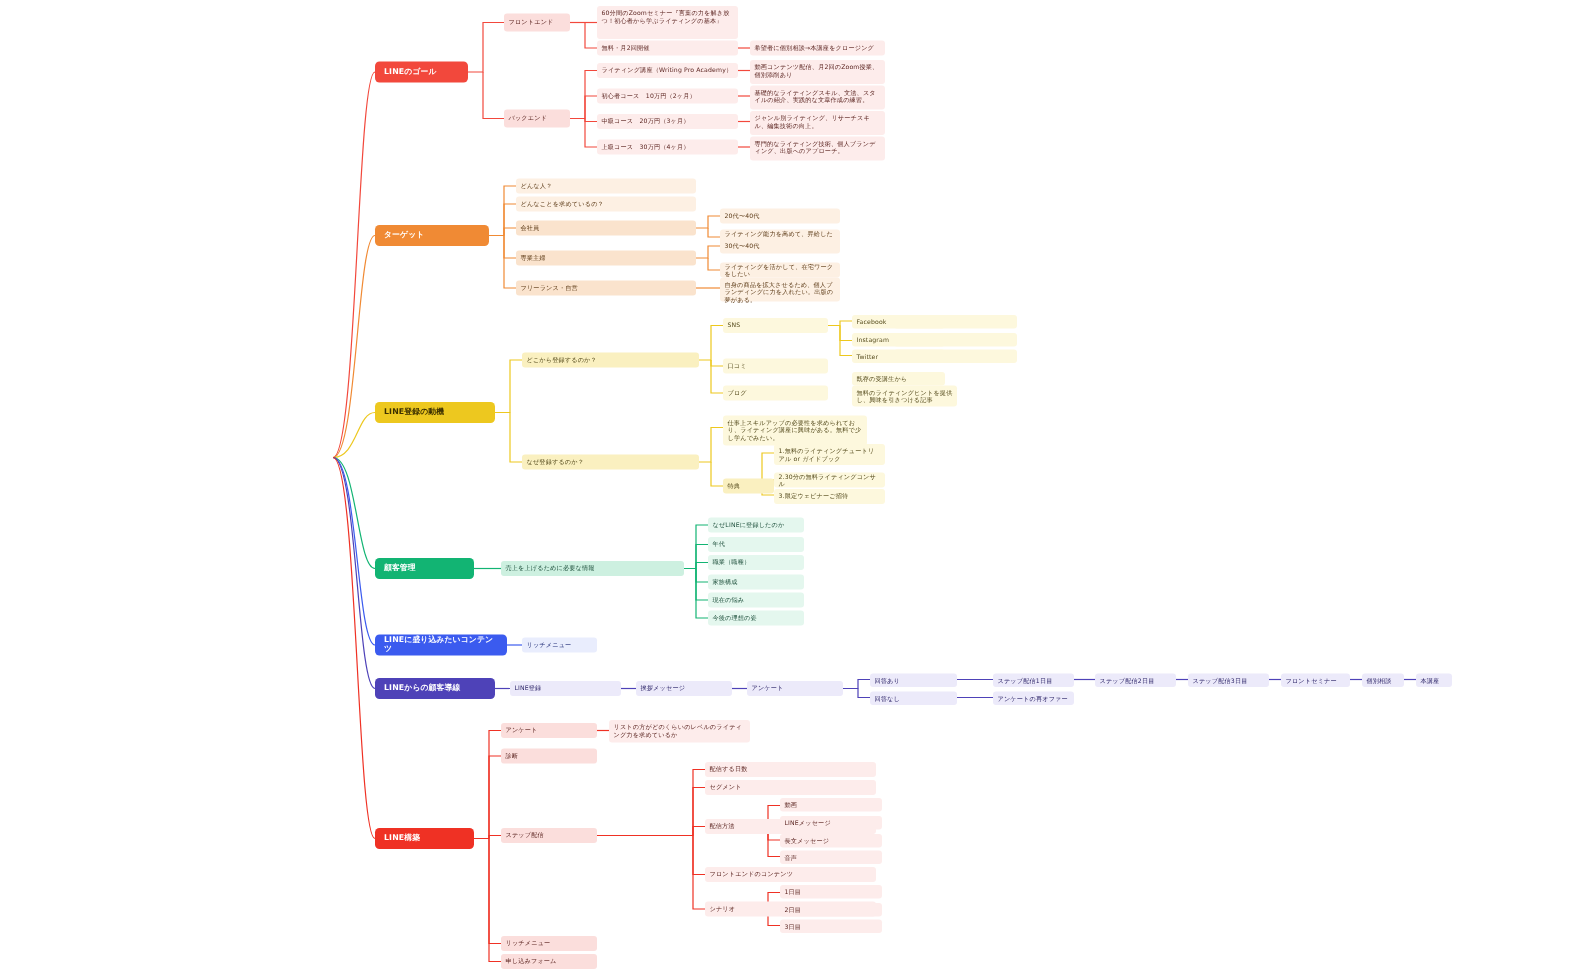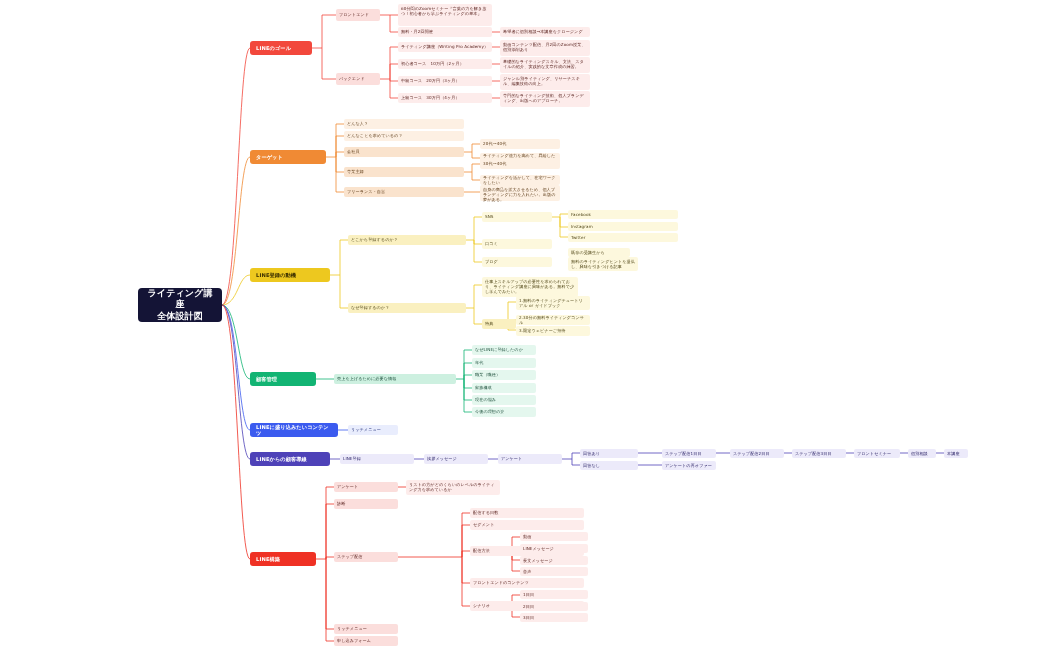--- a/index.html
+++ b/index.html
@@ -152,24 +152,20 @@
       <path d="M504 551 L512 551 L512 537 L520 537" stroke="#ef3124"></path>
       <path d="M512 551 L512 549 L520 549" stroke="#ef3124"></path>
       <path d="M512 551 L512 560 L520 560" stroke="#ef3124"></path>
       <path d="M512 551 L512 571 L520 571" stroke="#ef3124"></path>
       <path d="M504 606 L512 606 L512 595 L520 595" stroke="#ef3124"></path>
       <path d="M512 606 L512 606 L520 606" stroke="#ef3124"></path>
       <path d="M512 606 L512 617 L520 617" stroke="#ef3124"></path>
     </g>
   </svg>
 
-  <div class="node root" style="left:138px;top:288px;width:84px;height:34px;">
-    <span>ライティング講座</span>
-    <span>全体設計図</span>
-  </div>
 
   <div class="node topic t-red" style="left:250px;top:41px;width:62px;height:14px;">LINEのゴール</div>
 
   <div class="node leaf l-red mid" style="left:336px;top:9px;width:44px;height:12px;">フロントエンド</div>
   <div class="node leaf l-red mid" style="left:336px;top:73px;width:44px;height:12px;">バックエンド</div>
 
   <div class="node leaf l-redl" style="left:398px;top:4px;width:94px;height:22px;">60分間のZoomセミナー『言葉の力を解き放つ！初心者から学ぶライティングの基本』</div>
   <div class="node leaf l-redl mid" style="left:398px;top:27px;width:94px;height:10px;">無料・月2回開催</div>
   <div class="node leaf l-redl mid" style="left:500px;top:27px;width:90px;height:10px;">希望者に個別相談→本講座をクロージング</div>
 

